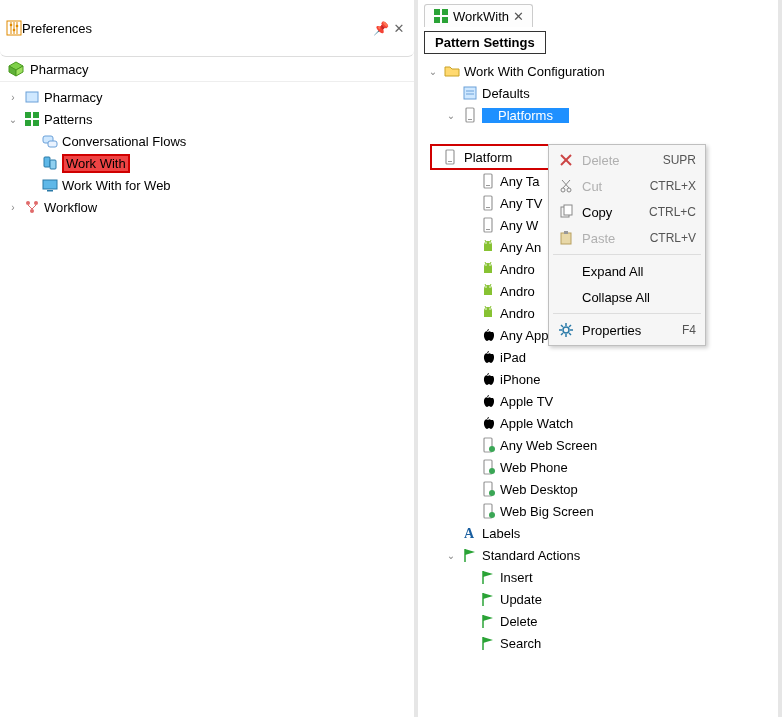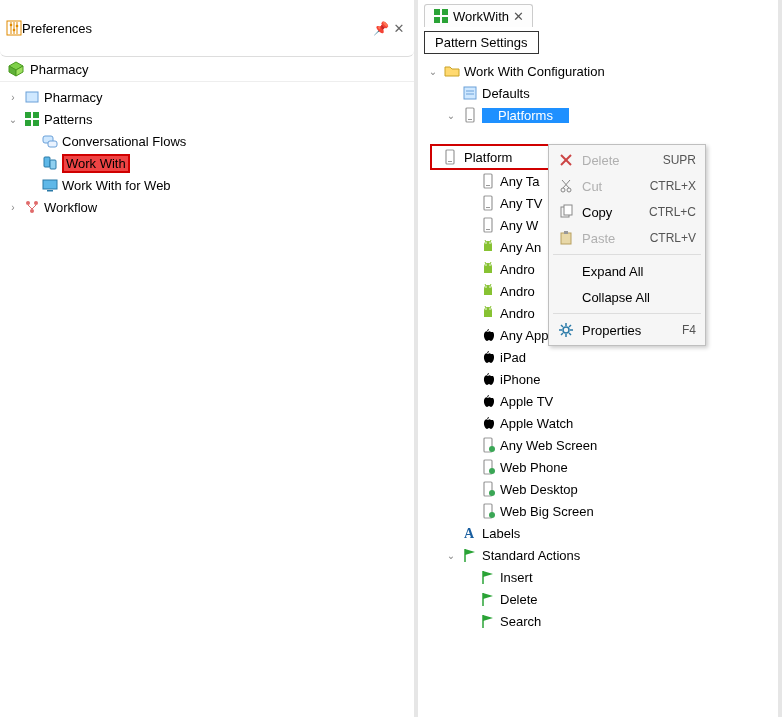--- a/index.html
+++ b/index.html
@@ -105,21 +105,21 @@
     padding: 3px 8px;
     border-radius: 3px 3px 0 0;
     background: #fdfdfd;
   }
   .tab-close { color: #555; cursor: pointer; }
   .section-label {
     border: 1px solid #333;
     display: inline-block;
     margin: 4px 6px;
     padding: 3px 10px;
-    font-weight: 400;
+    font-weight: 700;
   }
   .right-tree {
     padding: 2px 4px;
     position: relative;
   }
   .context-menu {
     position: absolute;
     top: 144px;
     left: 548px;
     width: 158px;
@@ -538,20 +538,30 @@
         <span>Insert</span>
       </div>
       <div class="tree-row indent-2">
         <span class="twisty"></span>
         <span class="ico">
           <svg viewBox="0 0 16 16">
             <line x1="3" y1="2" x2="3" y2="15" stroke="#2aa336" stroke-width="1.5"></line>
             <path d="M3 2 L13 5 L3 8 Z" fill="#2aa336"></path>
           </svg>
         </span>
+        <span>Update</span>
+      </div>
+      <div class="tree-row indent-2">
+        <span class="twisty"></span>
+        <span class="ico">
+          <svg viewBox="0 0 16 16">
+            <line x1="3" y1="2" x2="3" y2="15" stroke="#2aa336" stroke-width="1.5"></line>
+            <path d="M3 2 L13 5 L3 8 Z" fill="#2aa336"></path>
+          </svg>
+        </span>
         <span>Delete</span>
       </div>
       <div class="tree-row indent-2">
         <span class="twisty"></span>
         <span class="ico">
           <svg viewBox="0 0 16 16">
             <line x1="3" y1="2" x2="3" y2="15" stroke="#2aa336" stroke-width="1.5"></line>
             <path d="M3 2 L13 5 L3 8 Z" fill="#2aa336"></path>
           </svg>
         </span>

